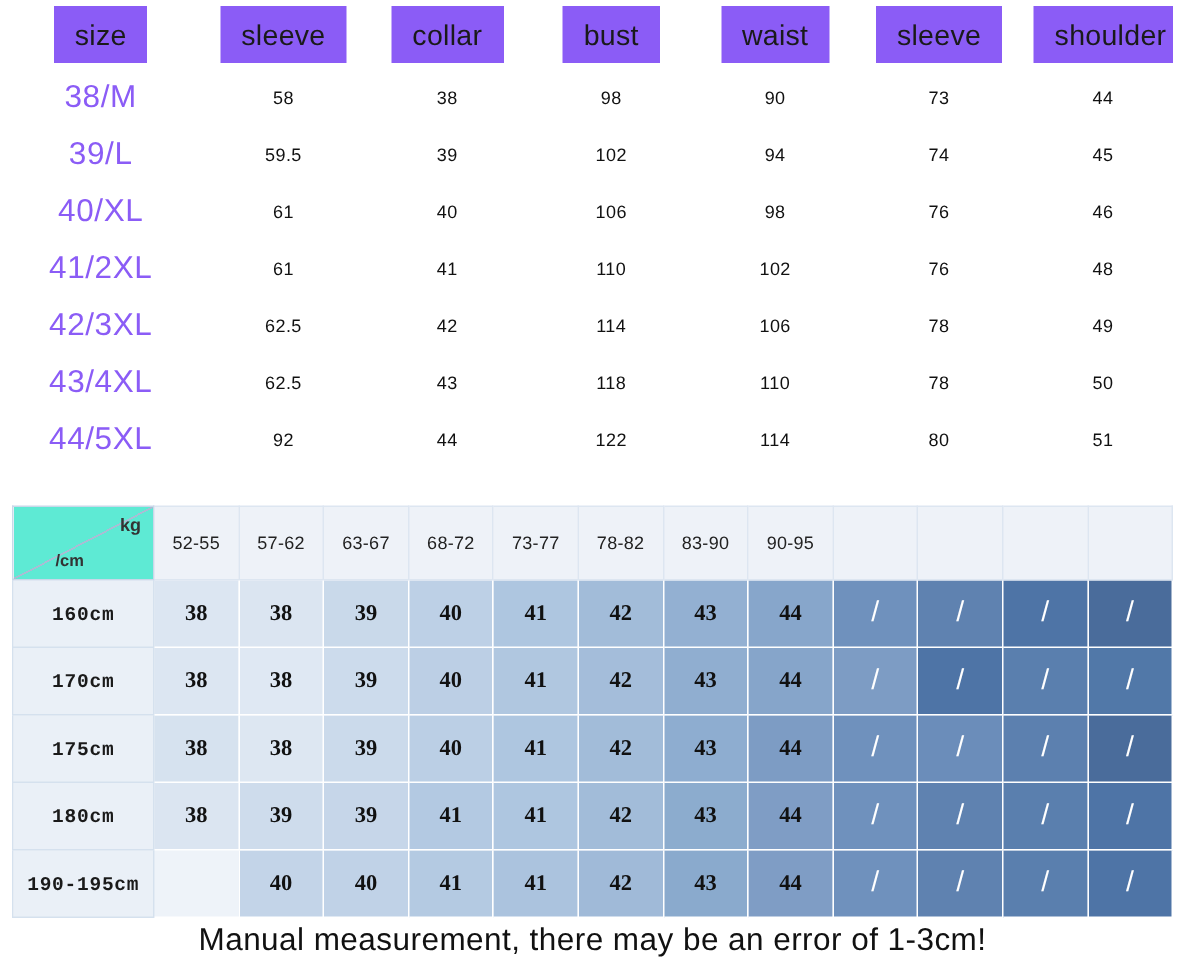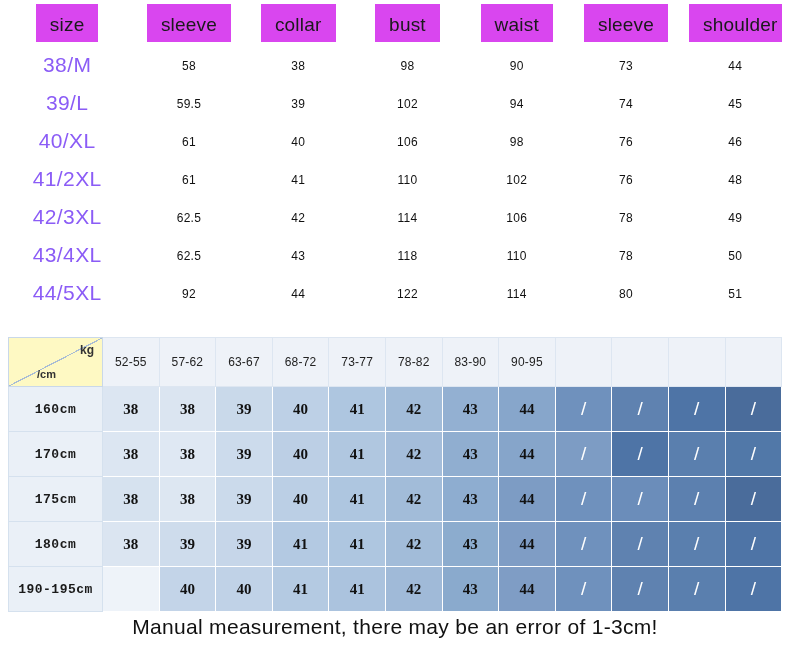--- a/index.html
+++ b/index.html
@@ -34,21 +34,21 @@
 
   #spec-table thead th {
     height: 46px;
     padding: 0;
     vertical-align: middle;
     text-align: center;
     font-weight: normal;
   }
   .hcap {
     display: inline-block;
-    background: #d946ef;
+    background: #8b5cf6;
     color: #1a1a1a;
     font-size: 19px;
     line-height: 27px;
     padding: 7px 14px 4px 14px;
     letter-spacing: 0.2px;
     white-space: nowrap;
     font-family: "Liberation Sans", sans-serif;
   }
   .hcap.last { padding-right: 4px; }
 
@@ -93,21 +93,21 @@
     border: 1px solid #ffffff;
     padding: 0;
     text-align: center;
     vertical-align: middle;
   }
 
   
   .corner {
     position: relative;
     height: 48px;
-    background: #fef9c3;
+    background: #5eead4;
     border: 1px solid #c9d8e9 !important;
     overflow: hidden;
   }
   .corner .diag {
     position: absolute;
     inset: 0;
     background:
       linear-gradient(to bottom right,
         rgba(0,0,0,0) 0%,
         rgba(0,0,0,0) calc(50% - 0.6px),

